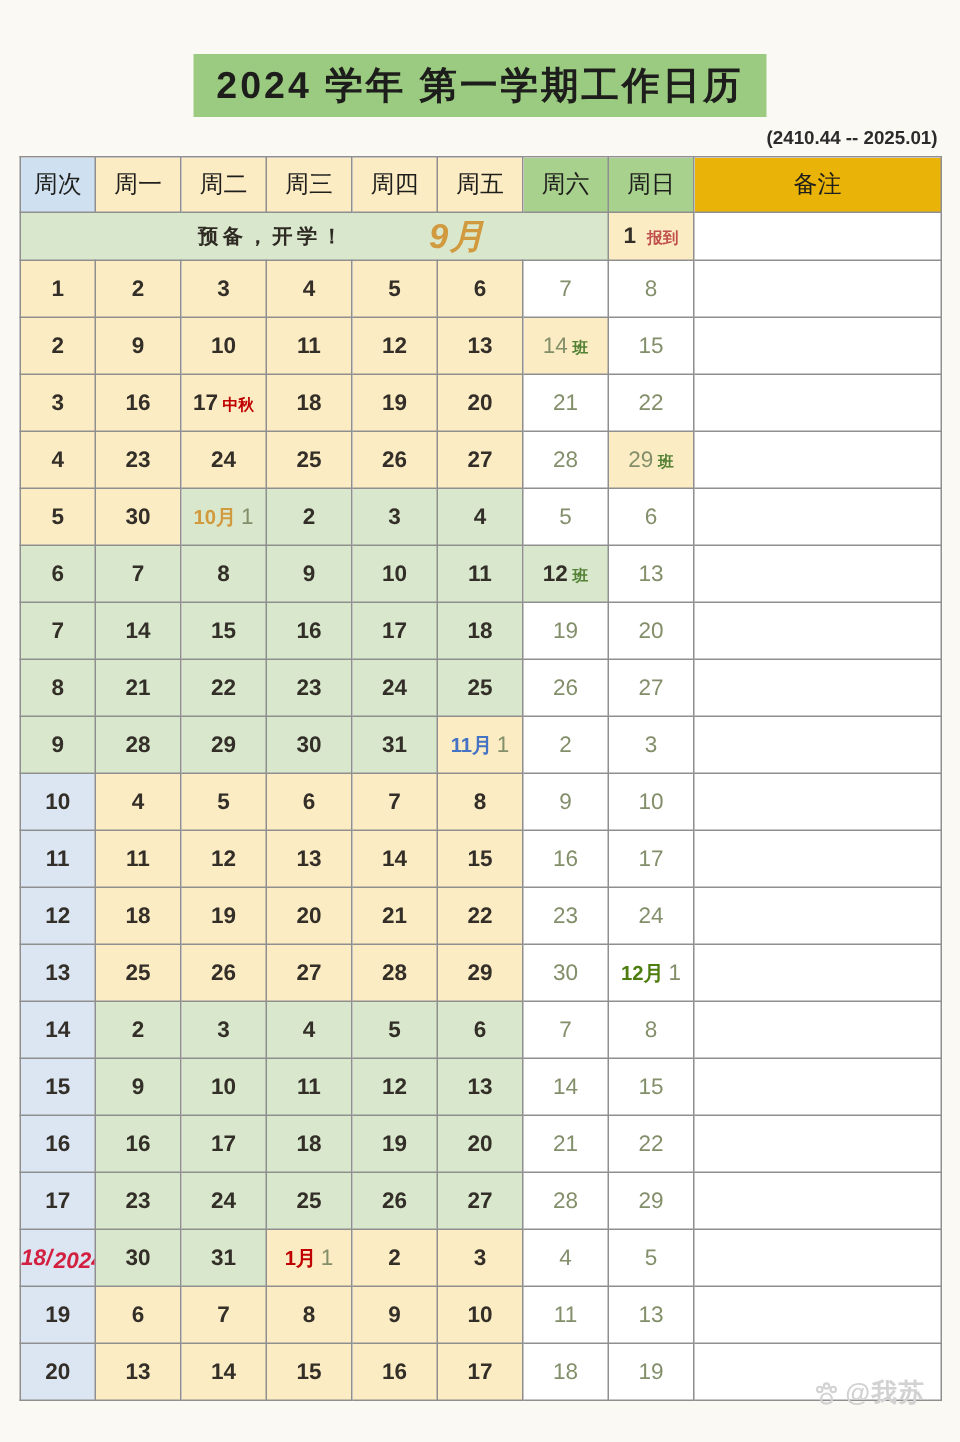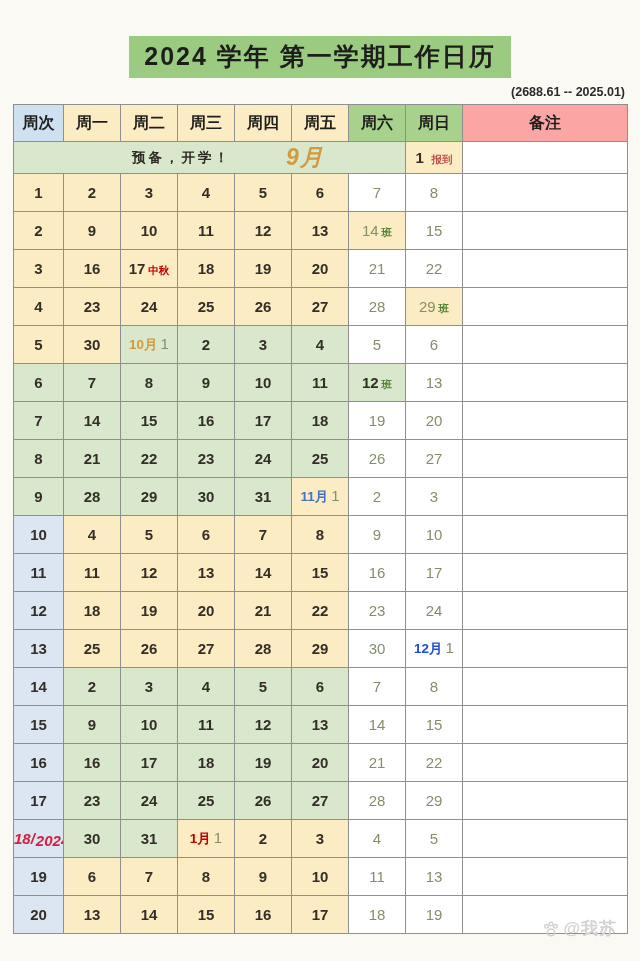--- a/index.html
+++ b/index.html
@@ -39,41 +39,41 @@
     border:1px solid #8f8f8f;
     text-align:center;
     vertical-align:middle;
     padding:0;
     overflow:hidden;
     white-space:nowrap;
   }
   .cal thead tr { height:37px; }
   .cal tbody tr { height:38px; }
   .cal tbody tr.month-row { height:21px; }
-  .cal th { font-size:16px; font-weight:bold; color:#1e1e1c;text-align:center; }
+  .cal th { font-size:16px; font-weight:normal; color:#1e1e1c;text-align:center; }
   
   .h-blue   { background:#cfe0f0; }
   .h-yellow { background:#fcecc3; }
   .h-hgreen { background:#a9d18e; color:#4d7a33; }
-  .h-pink   { background:#fca5a5; }
+  .h-pink   { background:#eab308; }
   
   .bg-y { background:#fcecc3; }
   .bg-g { background:#d9e8cd; }
   .bg-b { background:#dce6f2; }
   .bg-w { background:#ffffff; }
   
   .d   { font-size:15px; font-weight:bold; }
   .fg-dark  { color:#332f28; }
   .fg-gray  { color:#828f6a; font-weight:normal; }
   .fg-green { color:#538135; }
   .fg-red   { color:#c00000; }
   .fg-red2  { color:#c0504d;margin-top:27px; }
   .fg-orange{ color:#d29a3e; }
   .fg-mblue { color:#4472c4; }
-  .fg-morange{ color:#1d4ed8; }
+  .fg-morange{ color:#4d7c0f; }
   .fg-wred  { color:#d32040;margin-top:16px; }
   .it { font-style:italic; }
   .sub { font-size:15px; font-weight:bold; font-style:italic; color:#d32040; margin-left:1px; position:relative; top:2px; }
   .sfx { font-size:10.5px; font-weight:bold; margin-left:3px; }
   .month { font-size:13.5px; font-weight:bold; margin-right:3px; }
   
   .month-banner { text-align:left; }
   .banner-inner { display:flex; align-items:center; height:100%; }
   .banner-note {
     margin-left:118px;
@@ -102,21 +102,21 @@
 </style>
 </head>
 <body>
 
 <div class="page">
 
   <div class="header">
     <span class="title">2024 学年  第一学期工作日历</span>
   </div>
 
-  <div class="subtitle">(2688.61 -- 2025.01)</div>
+  <div class="subtitle">(2410.44 -- 2025.01)</div>
 
   <table class="cal">
     <colgroup>
       <col style="width:50px">
       <col style="width:57px">
         <col style="width:57px">
         <col style="width:57px">
       <col style="width:57px">
         <col style="width:57px">
         <col style="width:57px">

